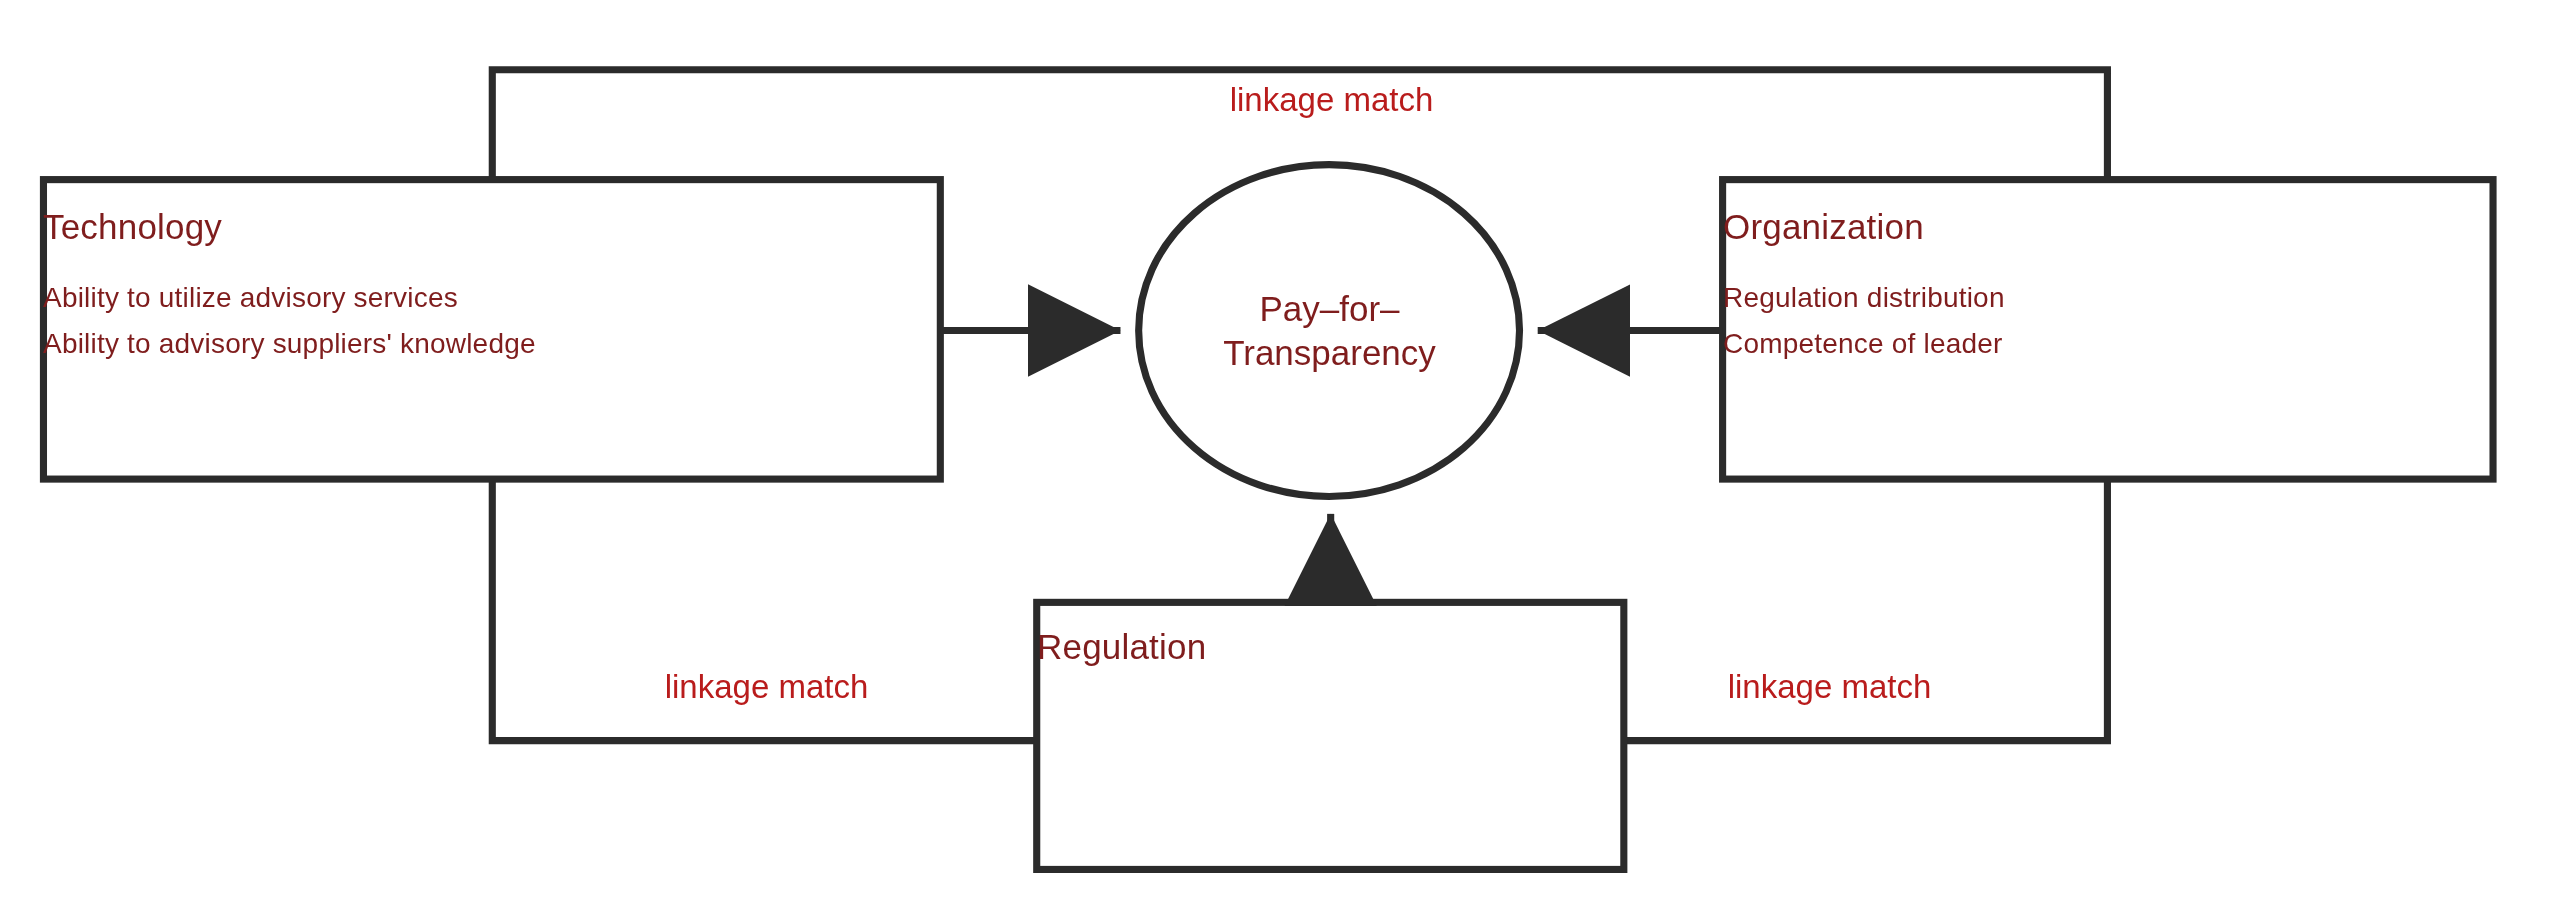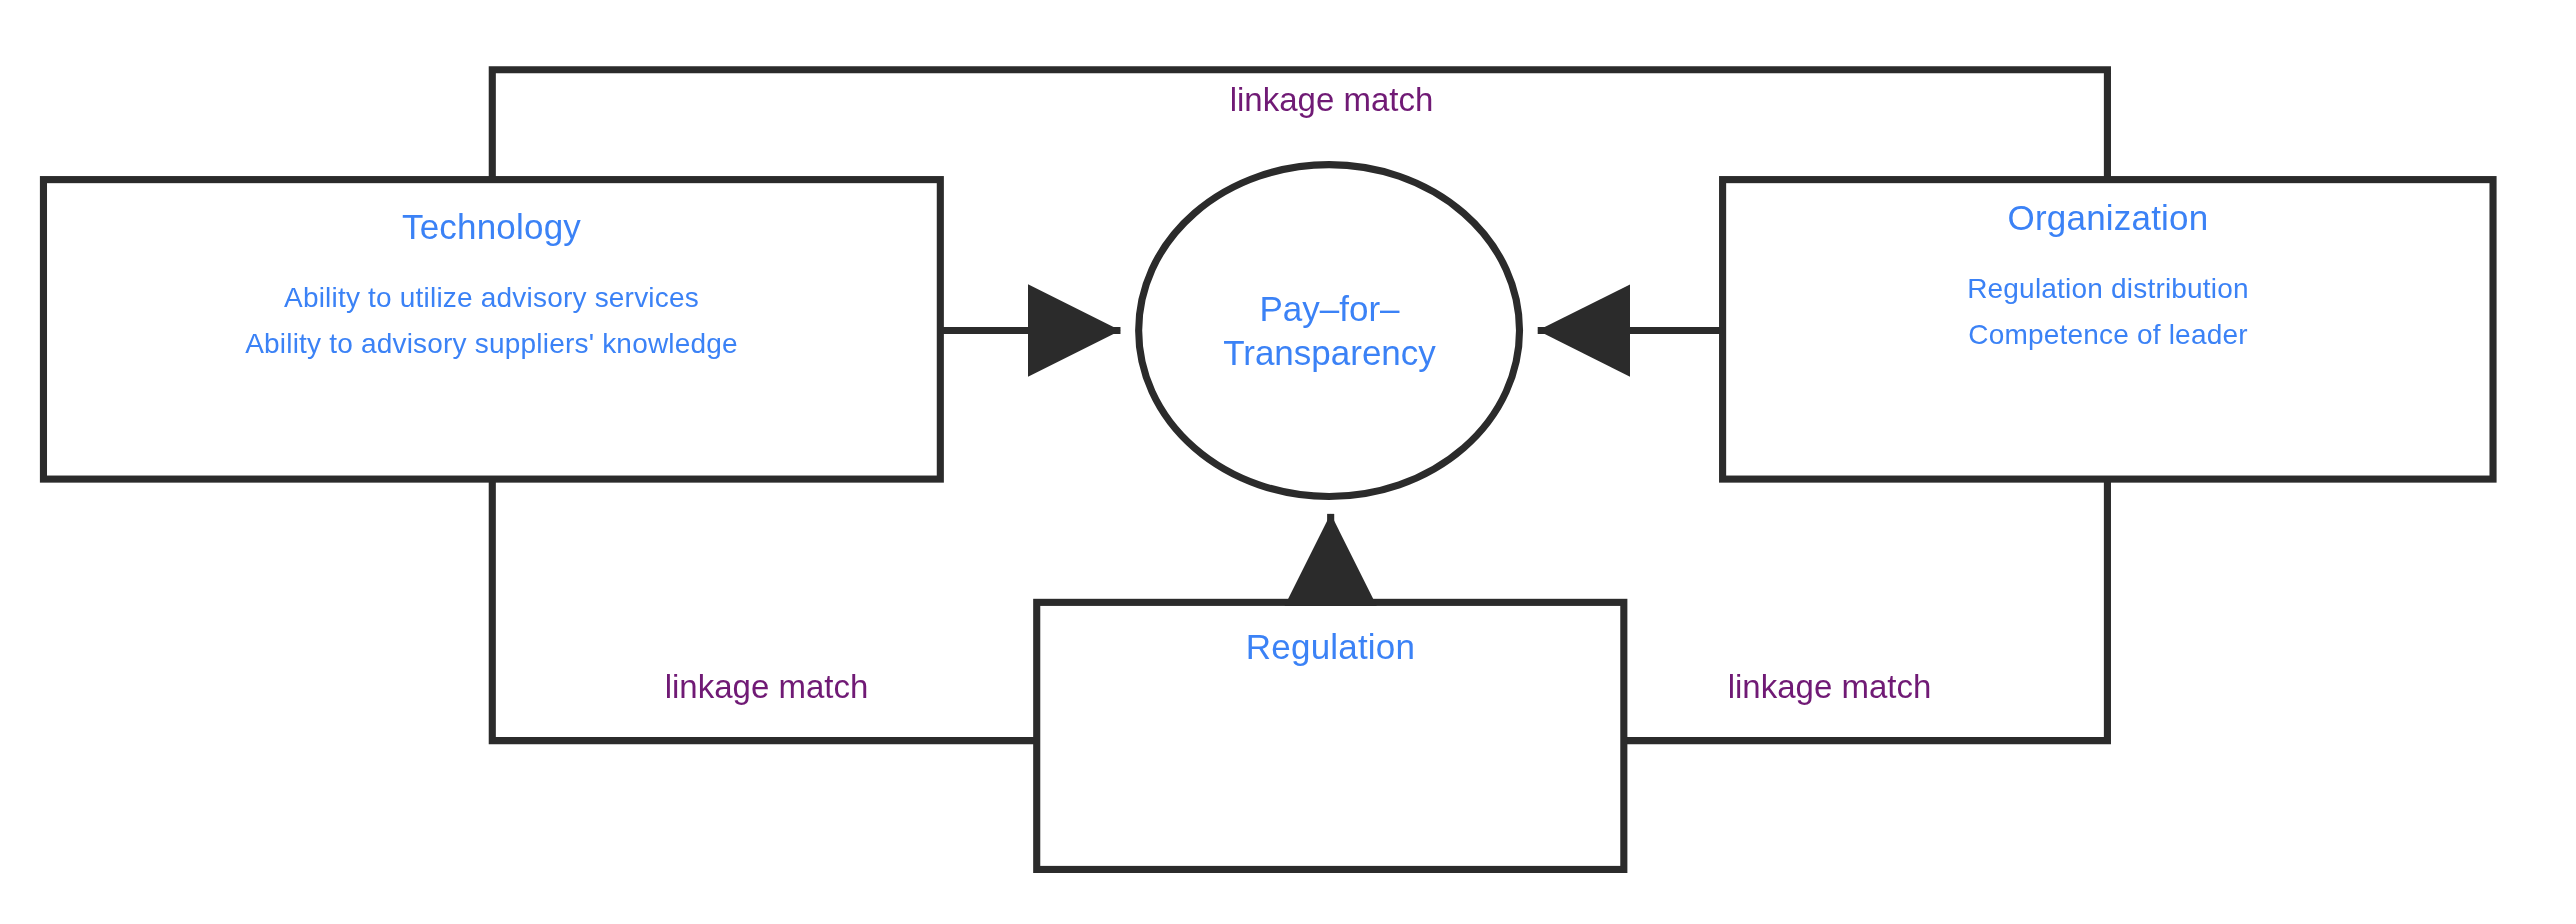--- a/index.html
+++ b/index.html
@@ -24,22 +24,21 @@
   }
   #diagram-svg {
     position: absolute;
     left: 0;
     top: 0;
     width: 2576px;
     height: 925px;
   }
   .node-text {
     position: absolute;
-    text-align: center;
-    color: #3b82f6;
+    color: #7f1d1d;
     pointer-events: none;
     white-space: nowrap;
   }
   .node-title {
     font-size: 35px;
     line-height: 41px;
     letter-spacing: 0.2px;
   }
   .node-items {
     font-size: 28px;
@@ -58,21 +57,21 @@
   #technology-text .node-title { margin-top: 27px; }
   #technology-text .node-items { margin-top: 28.4px; }
 
   
   #organization-text {
     left: 1723px;
     top: 179px;
     width: 770px;
     height: 299px;
   }
-  #organization-text .node-title { margin-top: 18px; }
+  #organization-text .node-title { margin-top: 27px; }
   #organization-text .node-items { margin-top: 28.4px; }
 
   
   #environment-text {
     left: 1037px;
     top: 602px;
     width: 587px;
     height: 267px;
   }
   #environment-text .node-title { margin-top: 24px; }
@@ -89,21 +88,21 @@
     align-items: center;
     justify-content: center;
     font-size: 35px;
     line-height: 44px;
   }
 
   .edge-label {
     position: absolute;
     font-size: 33px;
     line-height: 38px;
-    color: #701a75;
+    color: #b91c1c;
     white-space: nowrap;
     text-align: center;
     pointer-events: none;
   }
   #label-top       { left: 1150px; top: 81px; width: 363px; }
   #label-bottom-left  { left: 585px;  top: 668px; width: 363px; }
   #label-bottom-right { left: 1648px; top: 668px; width: 363px; }
 </style>
 </head>
 <body>

